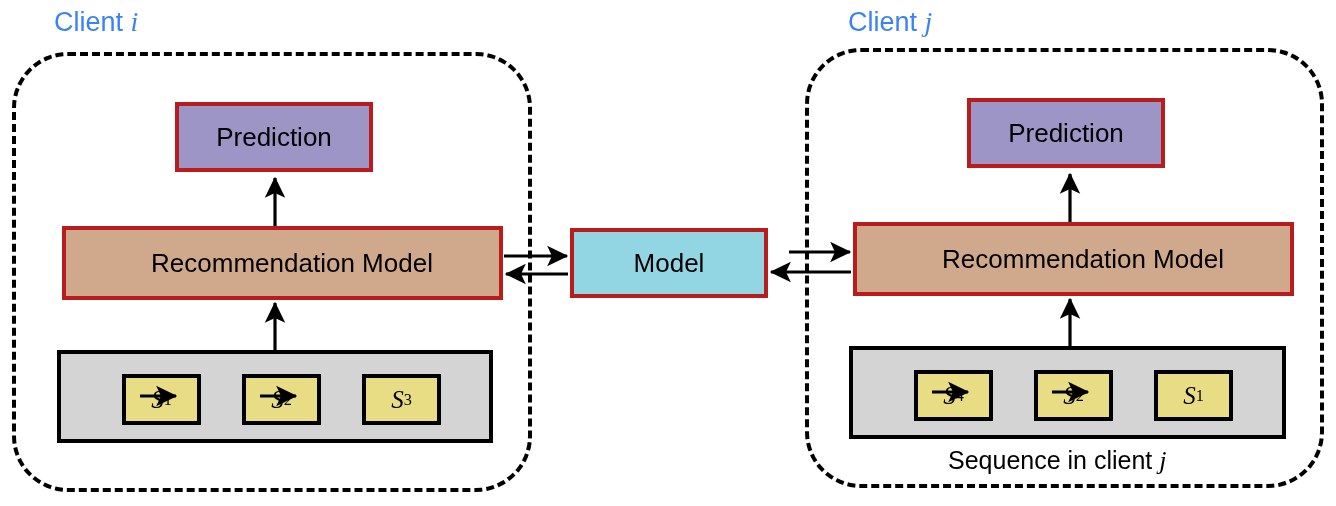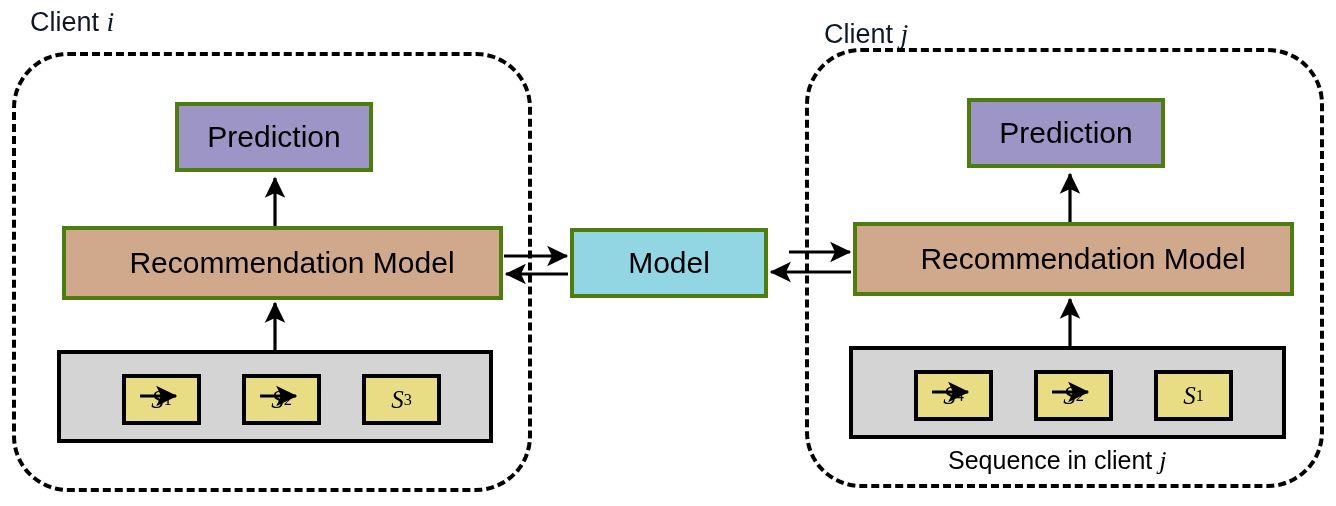--- a/index.html
+++ b/index.html
@@ -11,44 +11,45 @@
     position: relative;
     width: 1336px;
     height: 506px;
     background: #ffffff;
     font-family: "Liberation Sans", sans-serif;
     overflow: hidden;
   }
   .client-label {
     position: absolute;
     font-size: 27px;
-    color: #0f172a;
+    color: #3b82f6;
     white-space: nowrap;
     line-height: 1;
+    margin-left: 24px;
   }
   .client-label .it {
     font-family: "Liberation Serif", serif;
     font-style: italic;
     font-size: 28px;
   }
   .dashed-box {
     position: absolute;
     border: 4px dashed #000000;
     border-radius: 56px;
     box-sizing: border-box;
     background: transparent;
   }
   .node {
     position: absolute;
     box-sizing: border-box;
-    border: 4px solid #4d7c0f;
+    border: 4px solid #b91c1c;
     display: flex;
     align-items: center;
     justify-content: center;
-    font-size: 30px;
+    font-size: 26px;
     color: #000000;
     white-space: nowrap;
   }
   .node.prediction { background: #9e95c7; }
   .node.recmodel   { background: #d0a98d; padding-left: 19px; }
   .node.server     { background: #92d6e4; }
   .seq-container {
     position: absolute;
     box-sizing: border-box;
     border: 4px solid #000000;
@@ -128,21 +129,21 @@
       <span>S</span>
         <sub>3</sub>
     </div>
   </div>
 
 
   <div class="node server" style="left:570px; top:228px; width:198px; height:70px;">
     <span>Model</span>
   </div>
 
-  <div class="client-label" style="left:824px; top:20px;">
+  <div class="client-label" style="left:824px; top:8px;">
     <span>Client</span>
     <span class="it">j</span>
   </div>
 
   <div class="dashed-box" style="left:805px; top:48px; width:519px; height:440px;"></div>
 
   <div class="node prediction" style="left:967px; top:98px; width:198px; height:70px;">
     <span>Prediction</span>
   </div>
 

